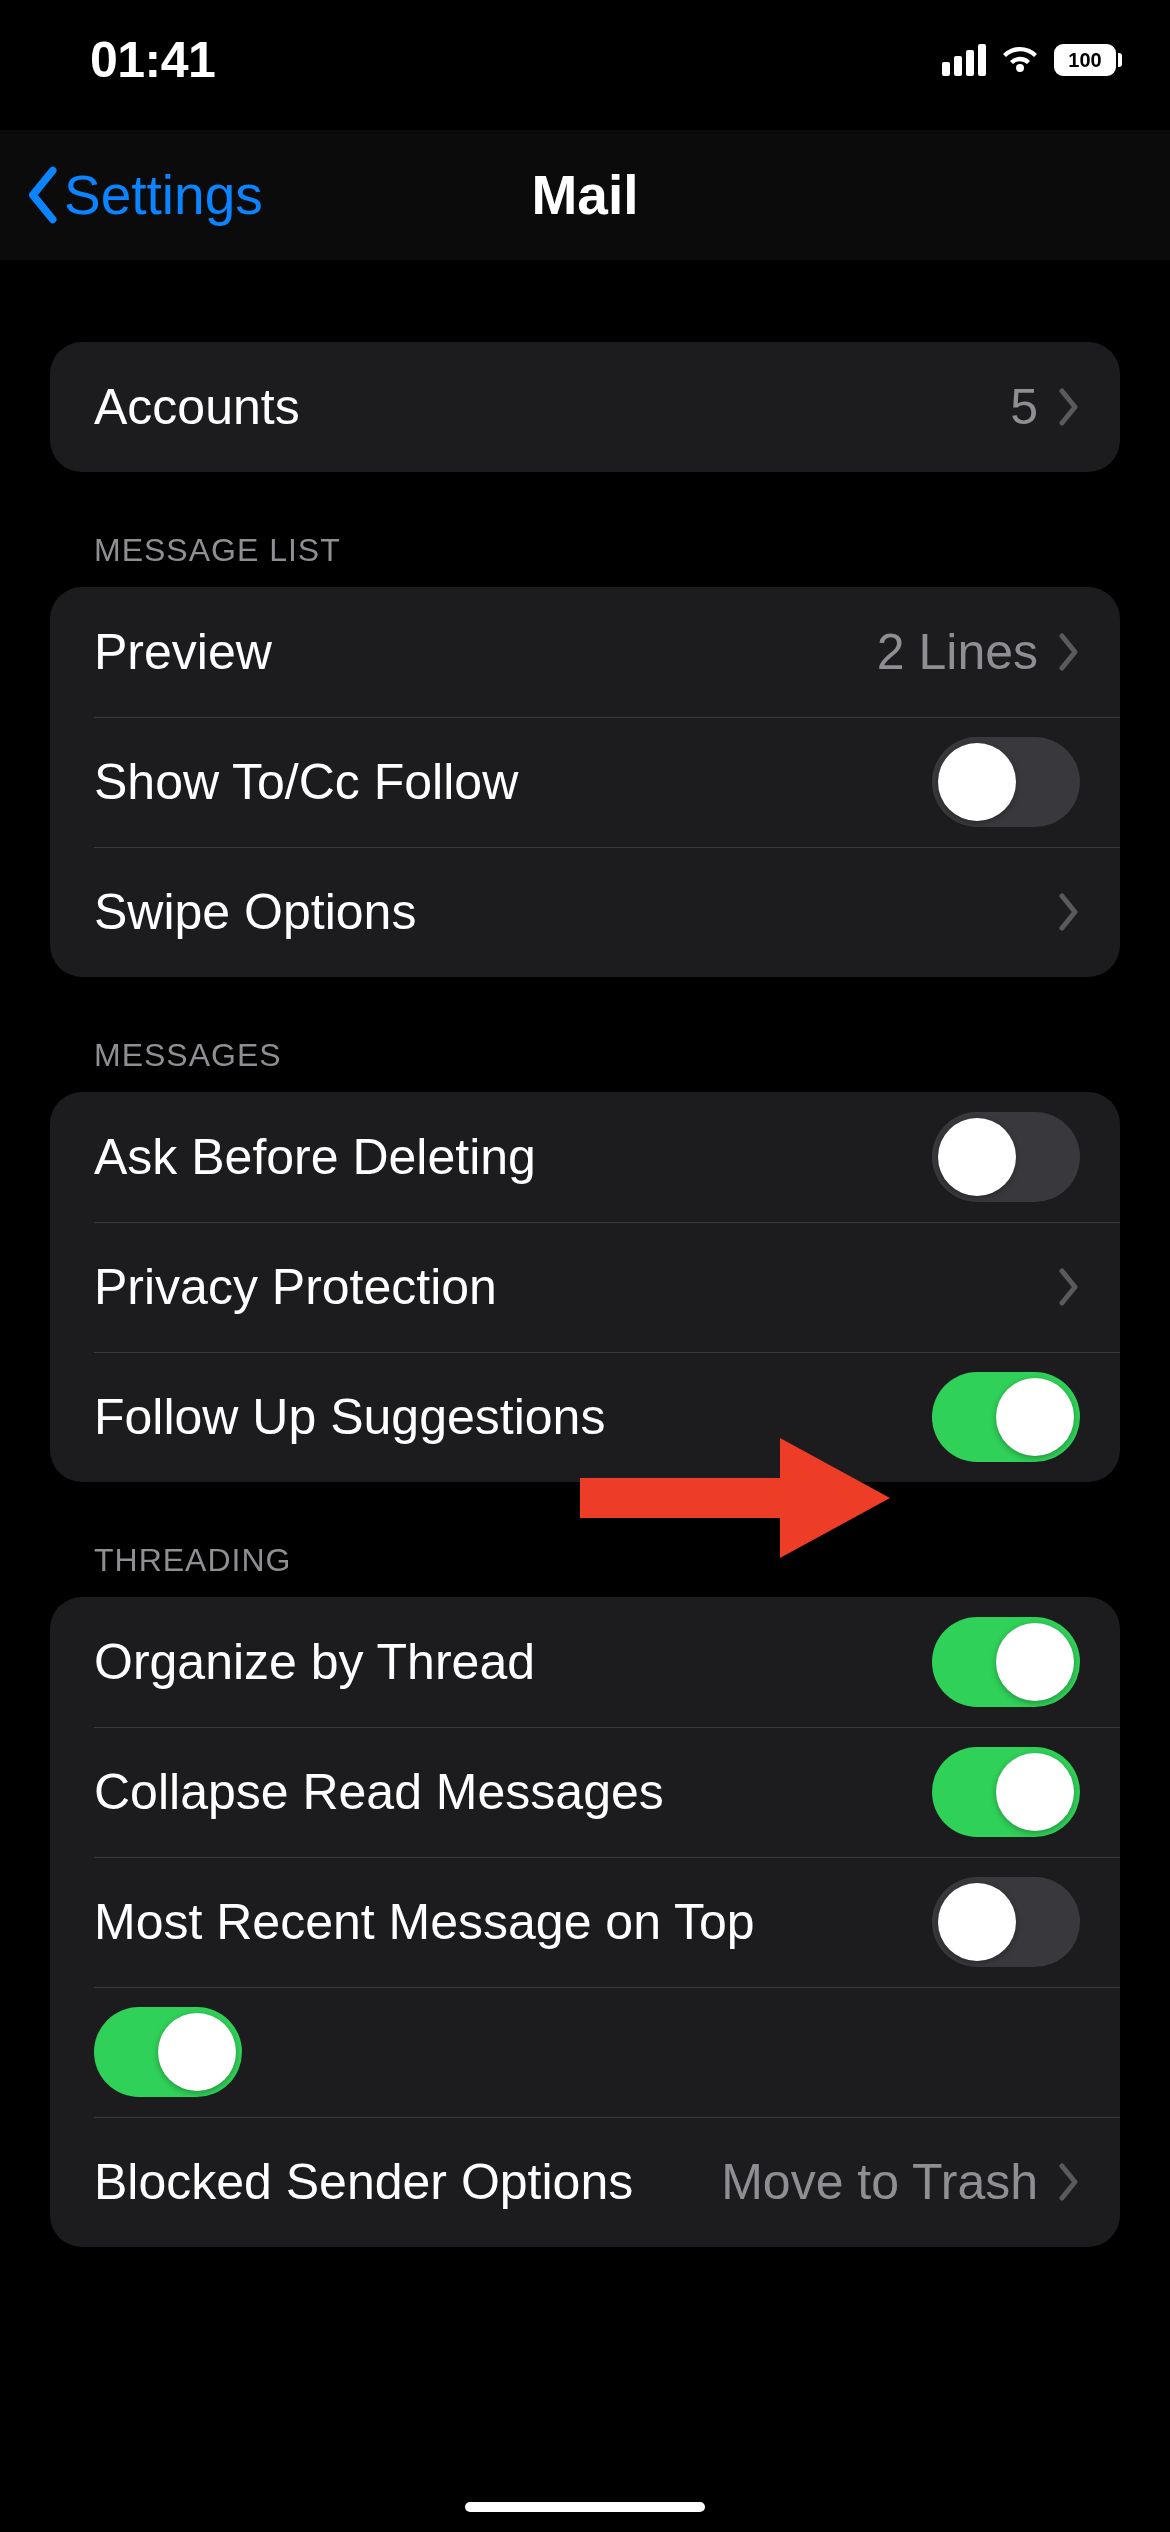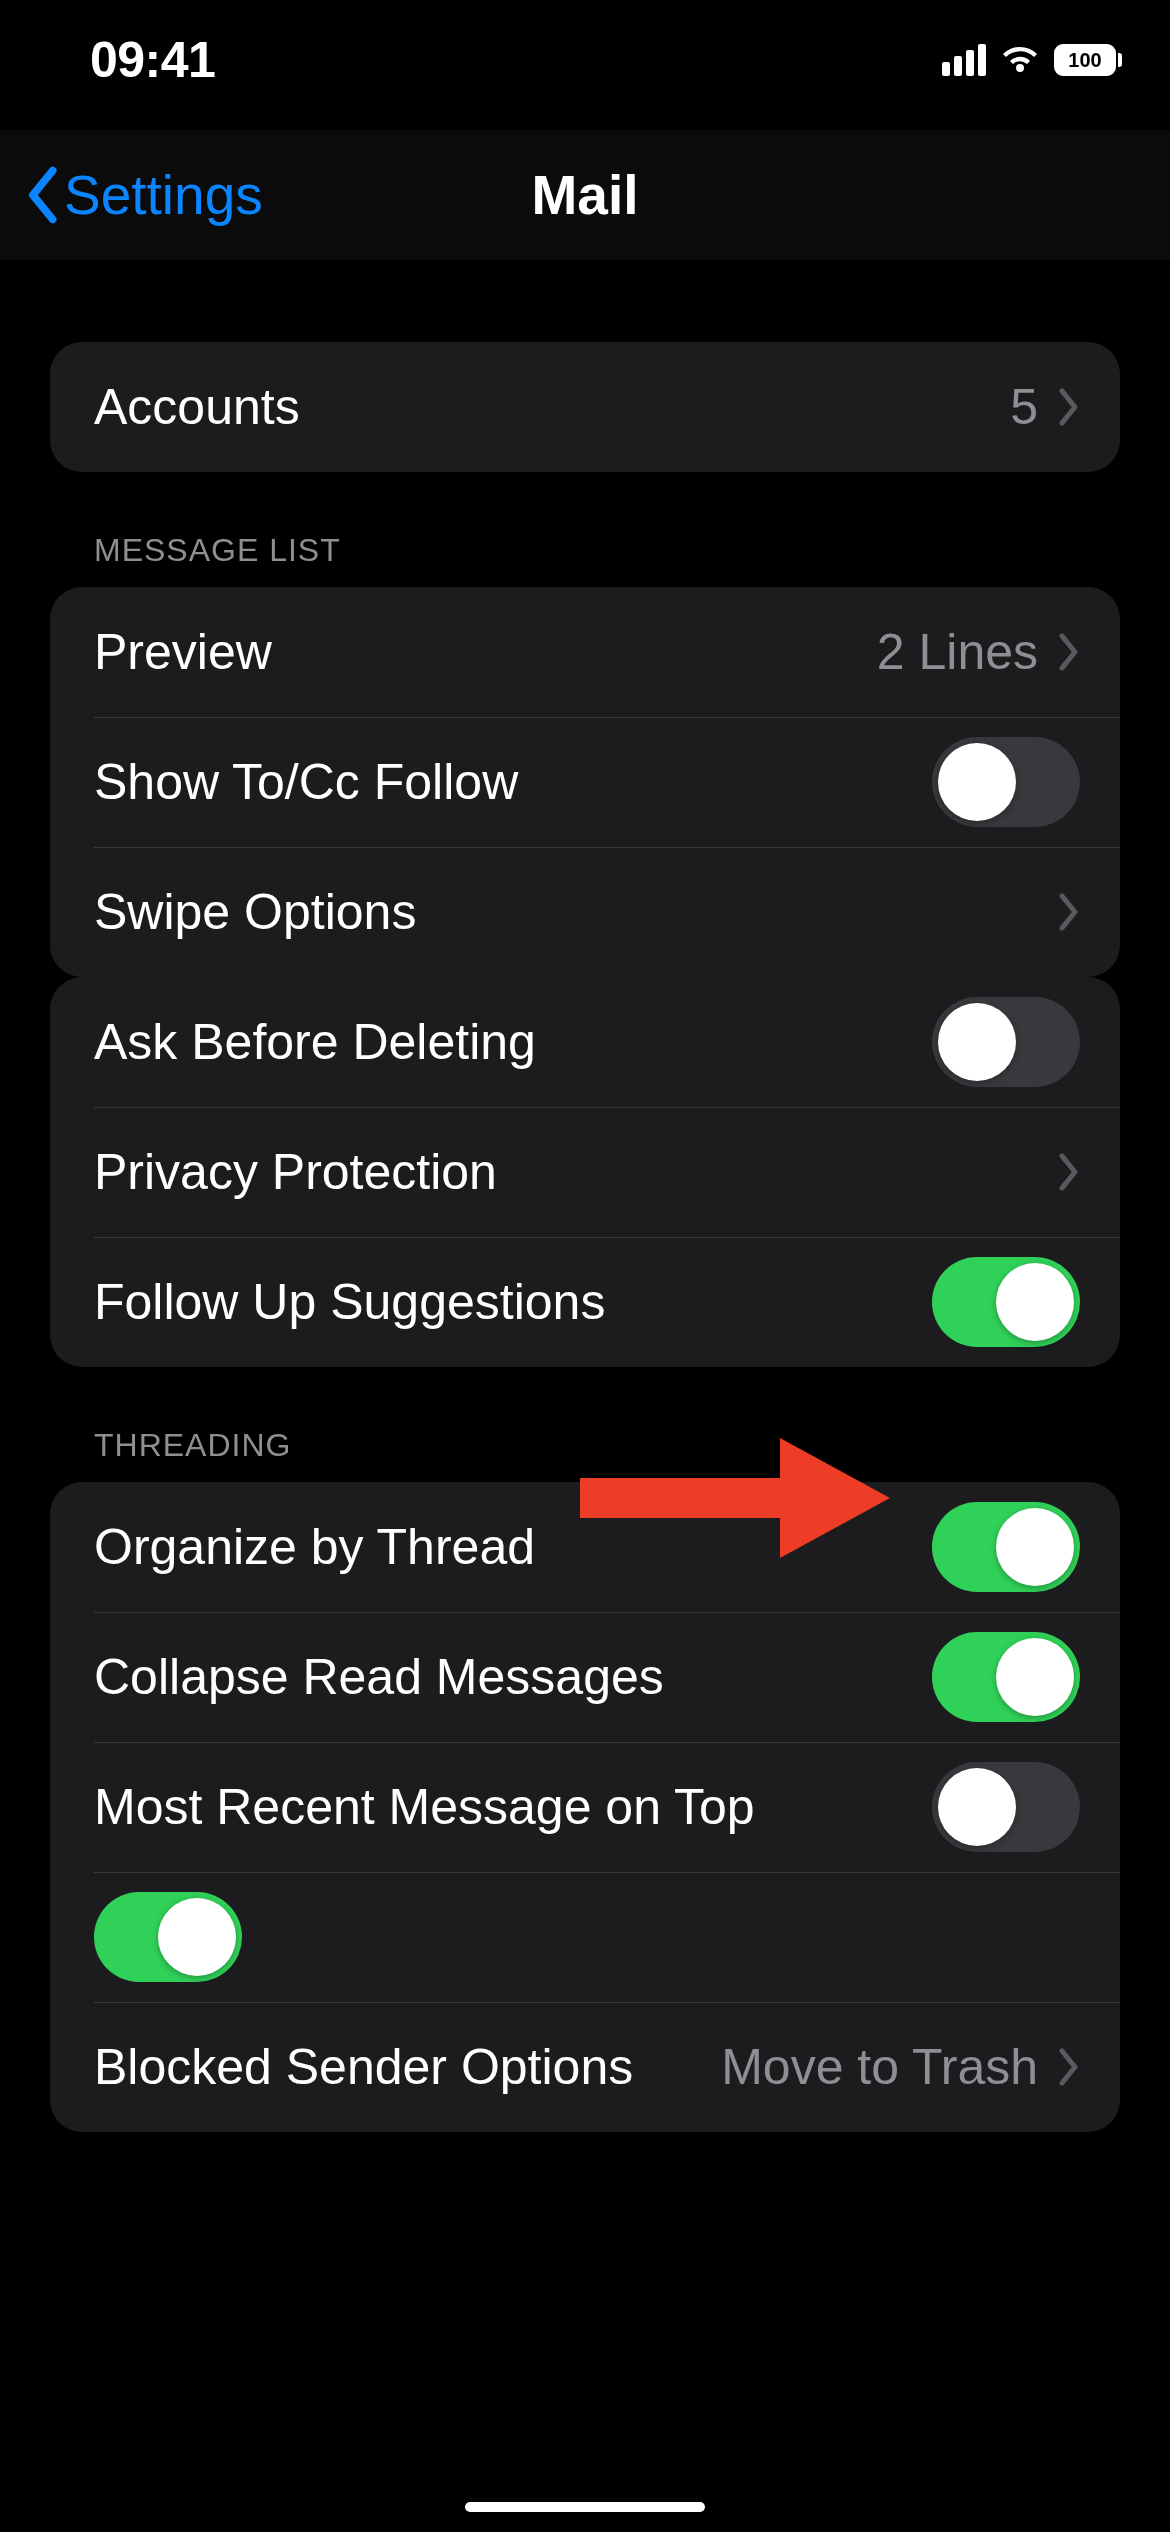--- a/index.html
+++ b/index.html
@@ -54,21 +54,21 @@
 
   
   .home-indicator { position:absolute; bottom:20px; left:50%; transform:translateX(-50%); width:240px; height:10px; background:#fff; border-radius:6px; }
 </style>
 </head>
 <body>
 
 <div class="screen">
 
   <div class="status-bar">
-    <div class="status-time">09:41</div>
+    <div class="status-time">01:41</div>
     <div class="status-right">
       <div class="cell-bars">
           <span></span>
           <span></span>
           <span></span>
           <span></span>
         </div>
       <svg class="wifi" viewBox="0 0 40 30">
           <path fill="#fff" d="M20 27a4 4 0 100-8 4 4 0 000 8zm-10-11a14 14 0 0120 0l-3 3a10 10 0 00-14 0zM3 9a24 24 0 0134 0l-3 3a20 20 0 00-28 0z"></path>
         </svg>
@@ -123,20 +123,21 @@
       <div class="row">
         <div class="row-label">Swipe Options</div>
         <span class="chevron">
             <svg viewBox="0 0 22 38">
               <path fill="none" stroke="#5a5a5e" stroke-width="5" stroke-linecap="round" stroke-linejoin="round" d="M4 3l13 16L4 35"></path>
             </svg>
           </span>
       </div>
     </div>
 
+    <div class="group-header">MESSAGES</div>
     <div class="group">
       <div class="row">
         <div class="row-label">Ask Before Deleting</div>
         <div class="switch off">
             <div class="knob"></div>
           </div>
       </div>
       <div class="row">
         <div class="row-label">Privacy Protection</div>
         <span class="chevron">

